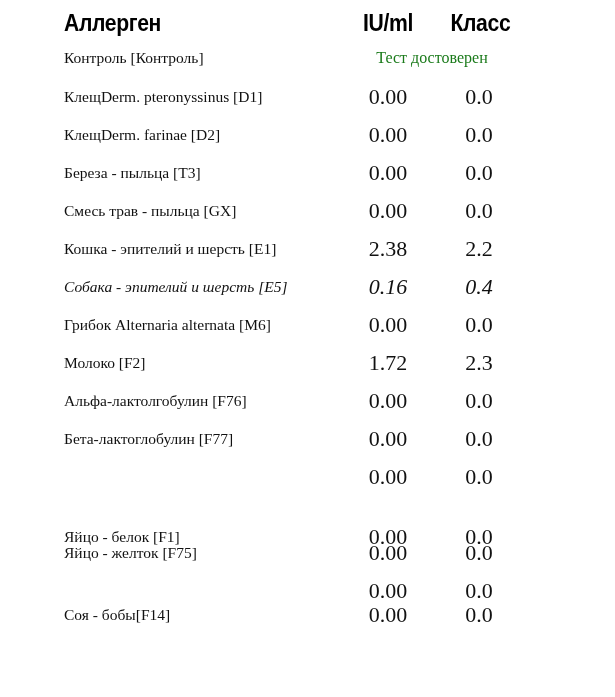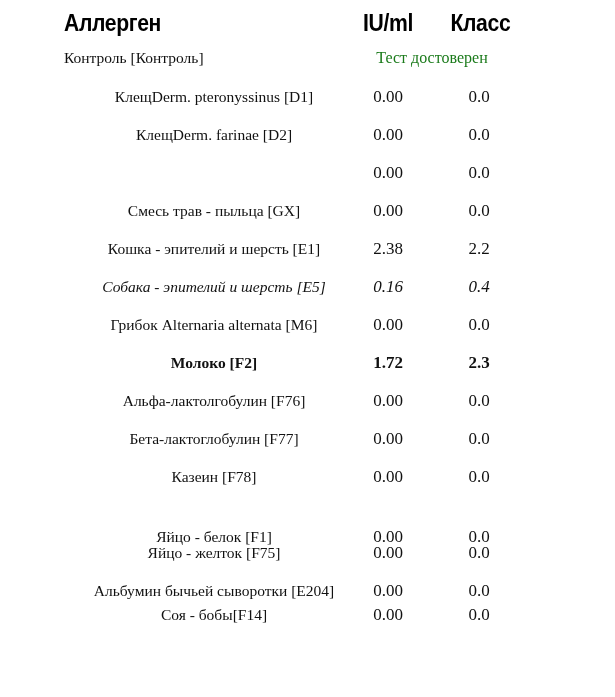--- a/index.html
+++ b/index.html
@@ -92,25 +92,24 @@
     text-align: center;
     font-size: 16px;
     line-height: 24px;
     white-space: nowrap;
   }
 
   
   .data-row .c-allergen {
     font-size: 15.5px;
     line-height: 26px;
-    text-align: center;
   }
   .data-row .c-iu,
   .data-row .c-class {
-    font-size: 17px;
+    font-size: 22px;
     line-height: 26px;
   }
   .data-row .c-allergen.wide {
     width: 300px;
   }
 </style>
 </head>
 <body>
 
 <div class="report">
@@ -131,20 +130,21 @@
         <div class="c-allergen wide">КлещDerm. pteronyssinus [D1]</div>
         <div class="c-iu">0.00</div>
         <div class="c-class">0.0</div>
       </div>
       <div class="row data-row" style="top: 122px;">
         <div class="c-allergen wide">КлещDerm. farinae [D2]</div>
         <div class="c-iu">0.00</div>
         <div class="c-class">0.0</div>
       </div>
       <div class="row data-row" style="top: 160px;">
+        <div class="c-allergen wide">Береза - пыльца [T3]</div>
         <div class="c-iu">0.00</div>
         <div class="c-class">0.0</div>
       </div>
       <div class="row data-row" style="top: 198px; font-family: Liberation Serif, serif;">
         <div class="c-allergen wide">Смесь трав - пыльца [GX]</div>
         <div class="c-iu">0.00</div>
         <div class="c-class">0.0</div>
       </div>
       <div class="row data-row" style="top: 236px; padding-left: 20px;">
         <div class="c-allergen wide">Кошка - эпителий и шерсть [E1]</div>
@@ -154,52 +154,50 @@
       <div class="row data-row" style="top: 274px; font-style: italic;">
         <div class="c-allergen wide">Собака - эпителий и шерсть [E5]</div>
         <div class="c-iu">0.16</div>
         <div class="c-class">0.4</div>
       </div>
       <div class="row data-row" style="top: 312px;">
         <div class="c-allergen wide">Грибок Alternaria alternata [M6]</div>
         <div class="c-iu">0.00</div>
         <div class="c-class">0.0</div>
       </div>
-      <div class="row data-row" style="top: 350px; font-weight: bold;">
+      <div class="row data-row" style="top: 350px;">
         <div class="c-allergen wide">Молоко [F2]</div>
         <div class="c-iu">1.72</div>
         <div class="c-class">2.3</div>
       </div>
       <div class="row data-row" style="top: 388px;">
         <div class="c-allergen wide">Альфа-лактолгобулин [F76]</div>
         <div class="c-iu">0.00</div>
         <div class="c-class">0.0</div>
       </div>
       <div class="row data-row" style="top: 426px;">
         <div class="c-allergen wide">Бета-лактоглобулин [F77]</div>
         <div class="c-iu">0.00</div>
         <div class="c-class">0.0</div>
       </div>
       <div class="row data-row" style="top: 464px;">
-        <div class="c-allergen wide">Казеин [F78]</div>
         <div class="c-iu">0.00</div>
         <div class="c-class">0.0</div>
       </div>
       <div class="row data-row" style="top: 524px; padding-left: 48px;">
         <div class="c-allergen wide">Яйцо - белок [F1]</div>
         <div class="c-iu">0.00</div>
         <div class="c-class">0.0</div>
       </div>
       <div class="row data-row" style="top: 540px;">
         <div class="c-allergen wide">Яйцо - желток [F75]</div>
         <div class="c-iu">0.00</div>
         <div class="c-class">0.0</div>
       </div>
       <div class="row data-row" style="top: 578px;">
-        <div class="c-allergen wide">Альбумин бычьей сыворотки  [E204]</div>
         <div class="c-iu">0.00</div>
         <div class="c-class">0.0</div>
       </div>
       <div class="row data-row" style="top: 596px; margin-top: 6px;">
         <div class="c-allergen wide">Соя - бобы[F14]</div>
         <div class="c-iu">0.00</div>
         <div class="c-class">0.0</div>
       </div>
     </div>
 

